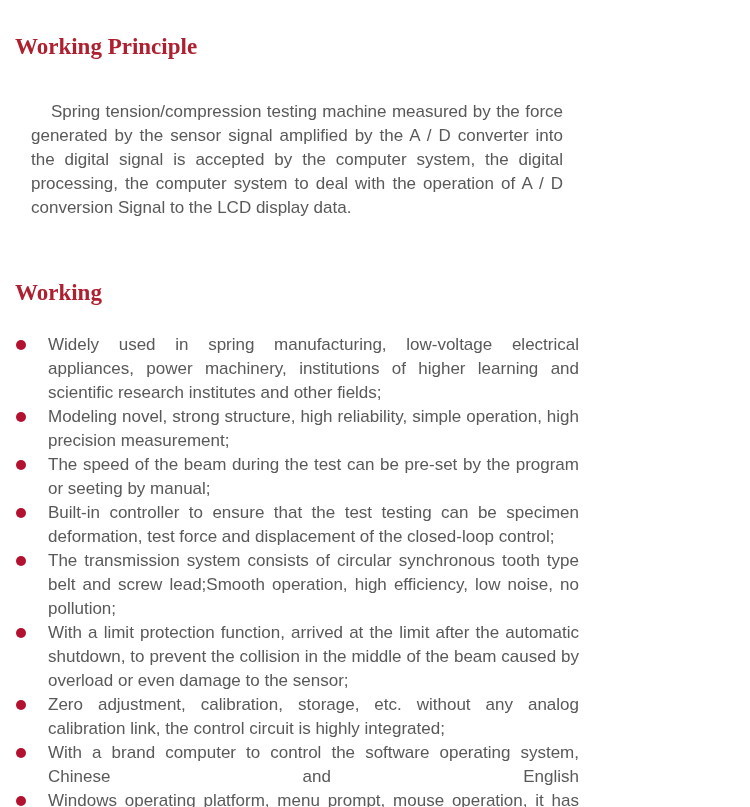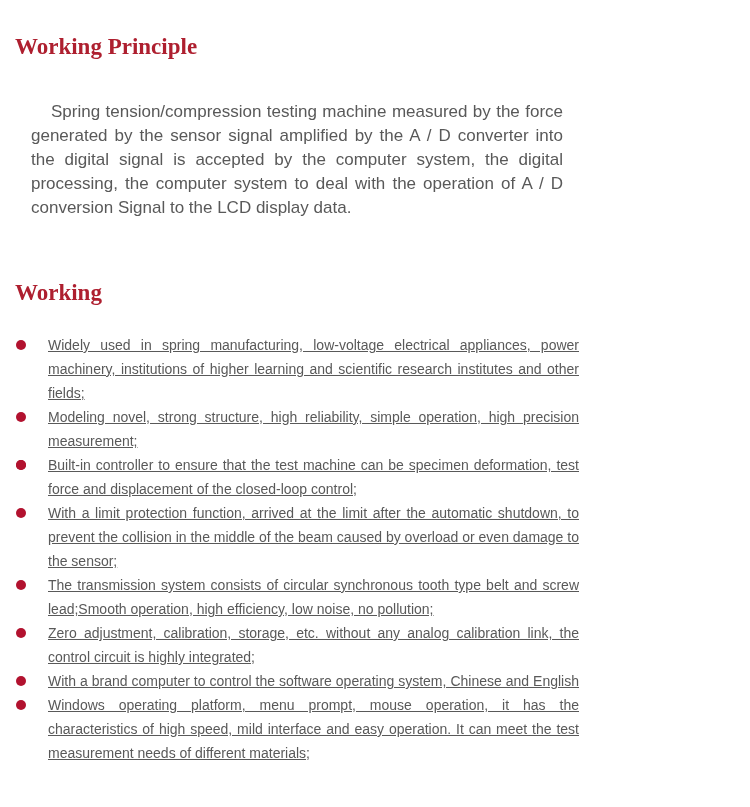--- a/index.html
+++ b/index.html
@@ -42,25 +42,24 @@
     text-indent: 20px;
   }
   .feature-list {
     list-style: none;
     margin: 0;
     padding: 29px 0 0 0;
   }
   .feature-item {
     position: relative;
     padding-left: 33px;
-    font-size: 14px;
+    font-size: 17px;
     line-height: 24px;
     color: var(--body-color, #595959);
     text-align: justify;
-    text-decoration: underline;
   }
   .feature-item .bullet {
     position: absolute;
     left: 1px;
     top: 7px;
     width: 10px;
     height: 10px;
     border-radius: 50%;
     background: var(--bullet-color, #B2122F);
   }
@@ -84,32 +83,33 @@
     <li class="feature-item">
       <span class="bullet"></span>
       <span>Widely used in spring manufacturing, low-voltage electrical appliances, power machinery, institutions of higher learning and scientific research institutes and other fields;</span>
     </li>
     <li class="feature-item">
       <span class="bullet"></span>
       <span>Modeling novel, strong structure, high reliability, simple operation, high precision measurement;</span>
     </li>
     <li class="feature-item">
       <span class="bullet"></span>
+      <span>The speed of the beam during the test can be pre-set by the program or seeting by manual;</span>
     </li>
     <li class="feature-item">
       <span class="bullet"></span>
-      <span>Built-in controller to ensure that the test machine can be specimen deformation, test force and displacement of the closed-loop control;</span>
+      <span>Built-in controller to ensure that the test testing can be specimen deformation, test force and displacement of the closed-loop control;</span>
+    </li>
+    <li class="feature-item">
+      <span class="bullet"></span>
+      <span>The transmission system consists of circular synchronous tooth type belt and screw lead;Smooth operation, high efficiency, low noise, no pollution;</span>
     </li>
     <li class="feature-item">
       <span class="bullet"></span>
       <span>With a limit protection function, arrived at the limit after the automatic shutdown, to prevent the collision in the middle of the beam caused by overload or even damage to the sensor;</span>
-    </li>
-    <li class="feature-item">
-      <span class="bullet"></span>
-      <span>The transmission system consists of circular synchronous tooth type belt and screw lead;Smooth operation, high efficiency, low noise, no pollution;</span>
     </li>
     <li class="feature-item">
       <span class="bullet"></span>
       <span>Zero adjustment, calibration, storage, etc. without any analog calibration link, the control circuit is highly integrated;</span>
     </li>
     <li class="feature-item stretch-last">
       <span class="bullet"></span>
       <span>With a brand computer to control the software operating system, Chinese and English</span>
     </li>
     <li class="feature-item">

